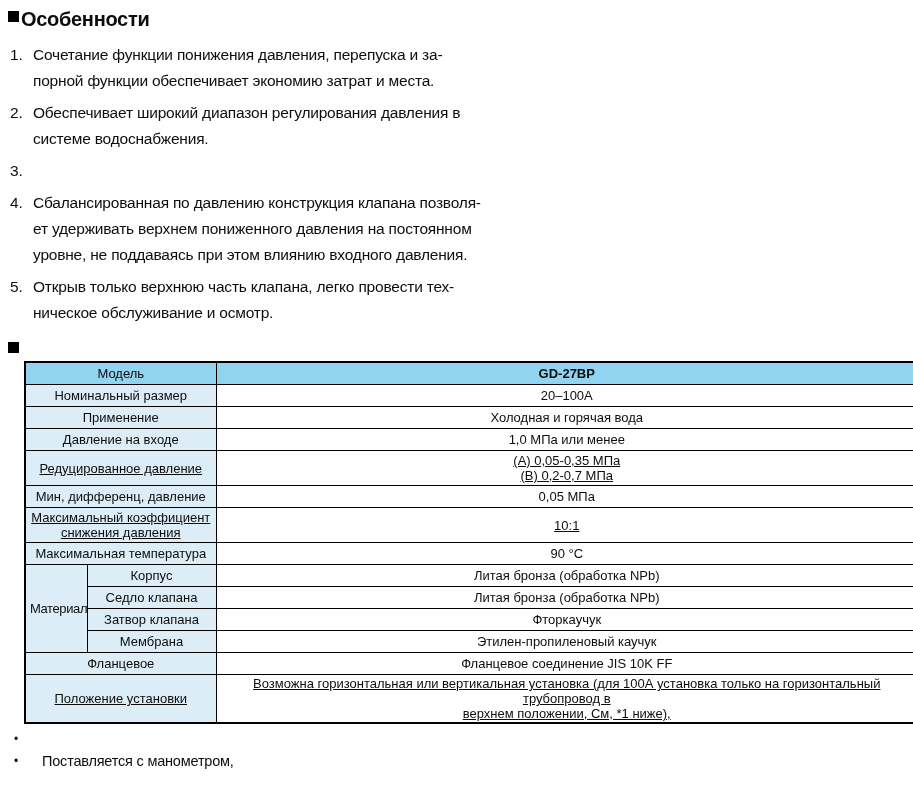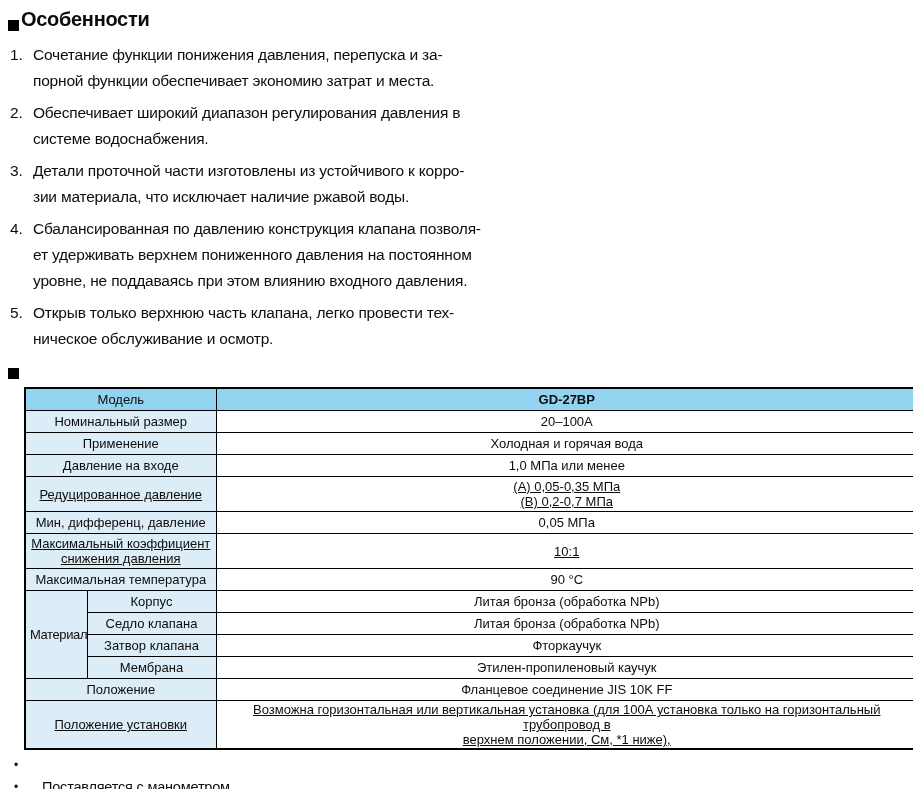--- a/index.html
+++ b/index.html
@@ -10,21 +10,21 @@
     overflow: hidden;
     font-family: "Liberation Sans", sans-serif;
     color: #0d0d0d;
     -webkit-font-smoothing: antialiased;
   }
   .page { padding: 6px 8px 0 8px; }
 
   
   .sec {
     display: flex;
-    align-items: flex-end;
+    align-items: flex-start;
     font-size: 20px;
     font-weight: bold;
     letter-spacing: -0.3px;
     margin: 0;
   }
   .sec .sq {
     display: inline-block;
     width: 11px;
     height: 11px;
     background: #000;
@@ -102,22 +102,20 @@
       <span class="pre">Сочетание функции понижения давления, перепуска и за-
 порной функции обеспечивает экономию затрат и места.</span>
     </div>
     <div class="feat">
       <span class="num">2.</span>
       <span class="pre">Обеспечивает широкий диапазон регулирования давления в
 системе водоснабжения.</span>
     </div>
     <div class="feat">
       <span class="num">3.</span>
-      <span class="pre">Детали проточной части изготовлены из устойчивого к корро-
-зии материала, что исключает наличие ржавой воды.</span>
     </div>
     <div class="feat">
       <span class="num">4.</span>
       <span class="pre">Сбалансированная по давлению конструкция клапана позволя-
 ет удерживать верхнем пониженного давления на постоянном
 уровне, не поддаваясь при этом влиянию входного давления.</span>
     </div>
     <div class="feat">
       <span class="num">5.</span>
       <span class="pre">Открыв только верхнюю часть клапана, легко провести тех-
@@ -181,21 +179,21 @@
     </tr>
     <tr class="r">
       <td class="lbl">Затвор клапана</td>
       <td>Фторкаучук</td>
     </tr>
     <tr class="r">
       <td class="lbl">Мембрана</td>
       <td>Этилен-пропиленовый каучук</td>
     </tr>
     <tr class="r">
-      <td colspan="2" class="lbl">Положение</td>
+      <td colspan="2" class="lbl">Фланцевое</td>
       <td>Фланцевое соединение JIS 10K FF</td>
     </tr>
     <tr class="tall">
       <td colspan="2" class="lbl">Положение установки</td>
       <td class="pre small">Возможна горизонтальная или вертикальная установка (для 100А установка только на горизонтальный трубопровод в
 верхнем положении, См, *1 ниже),</td>
     </tr>
   </tbody>
     </table>
 

